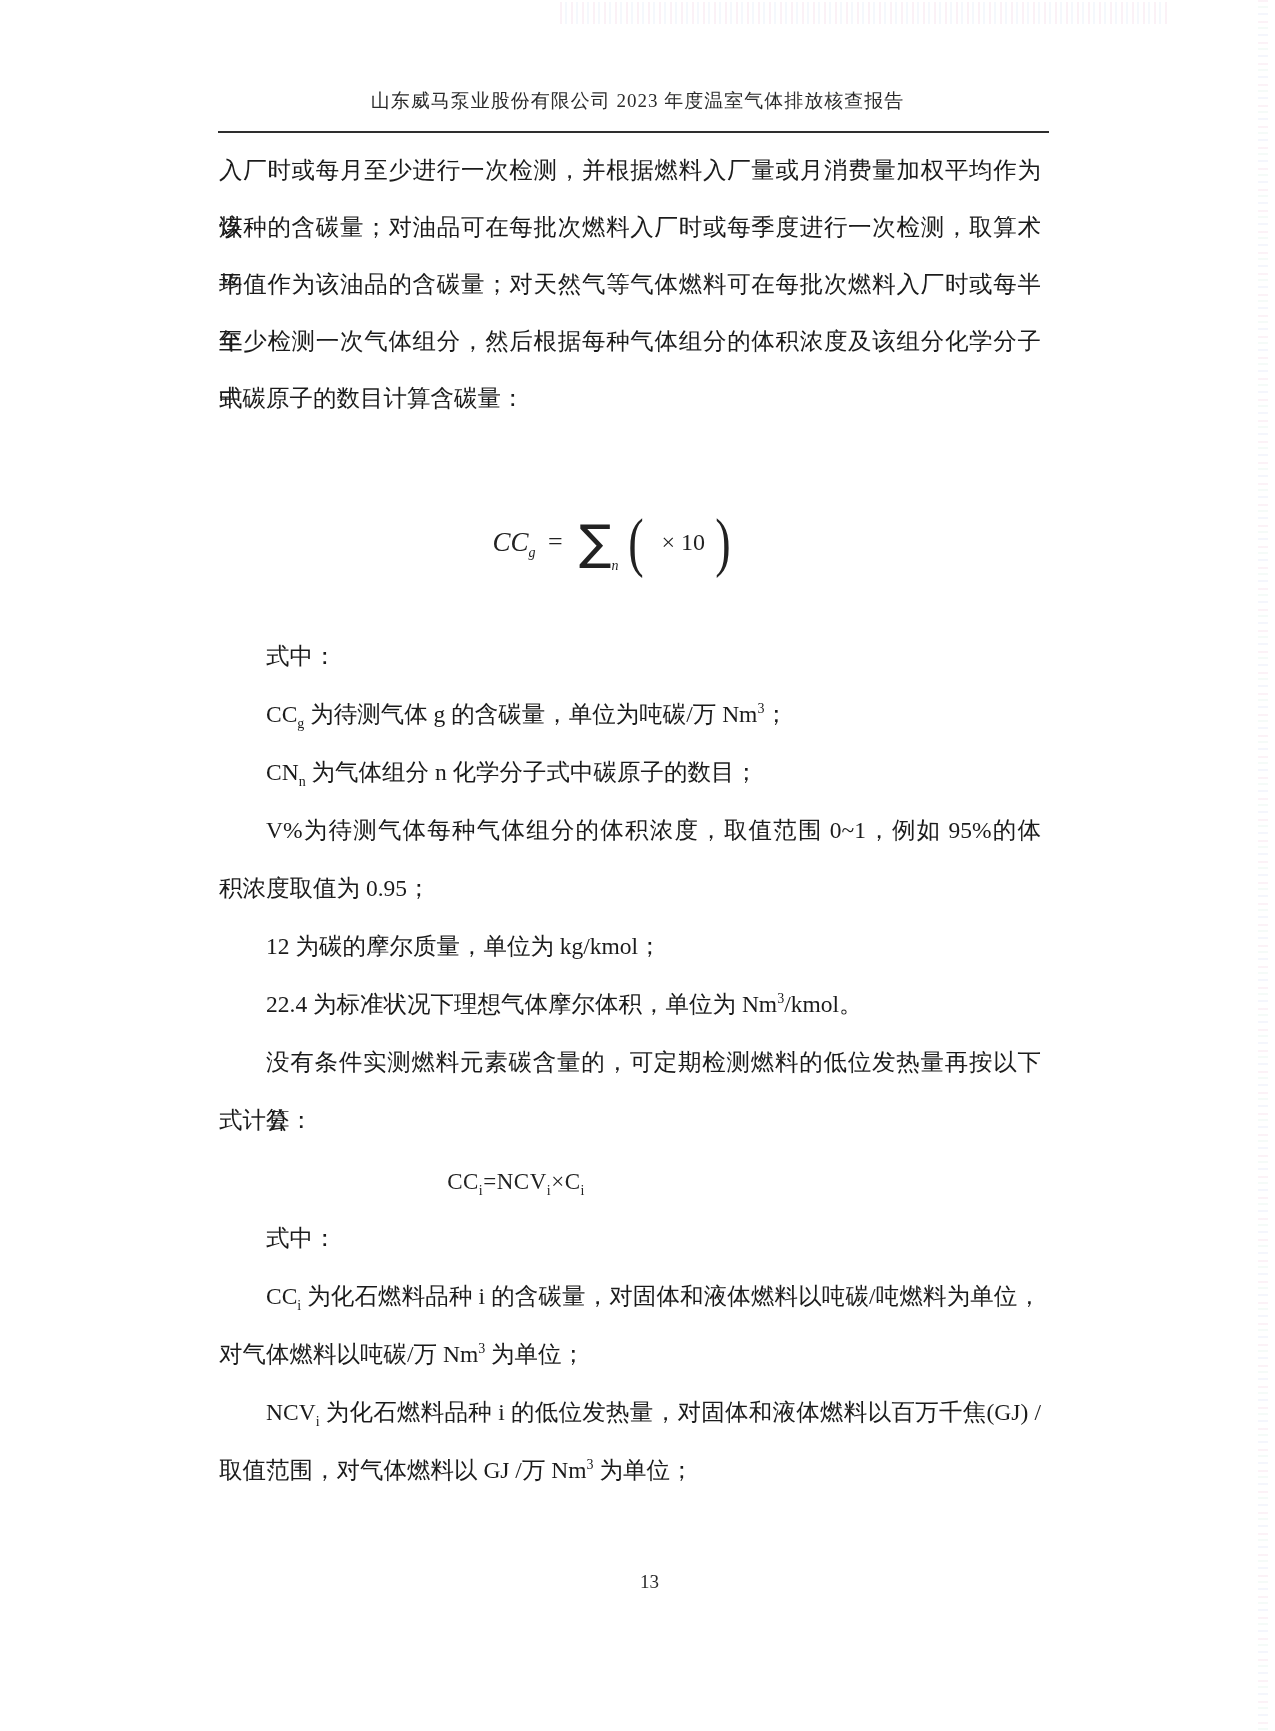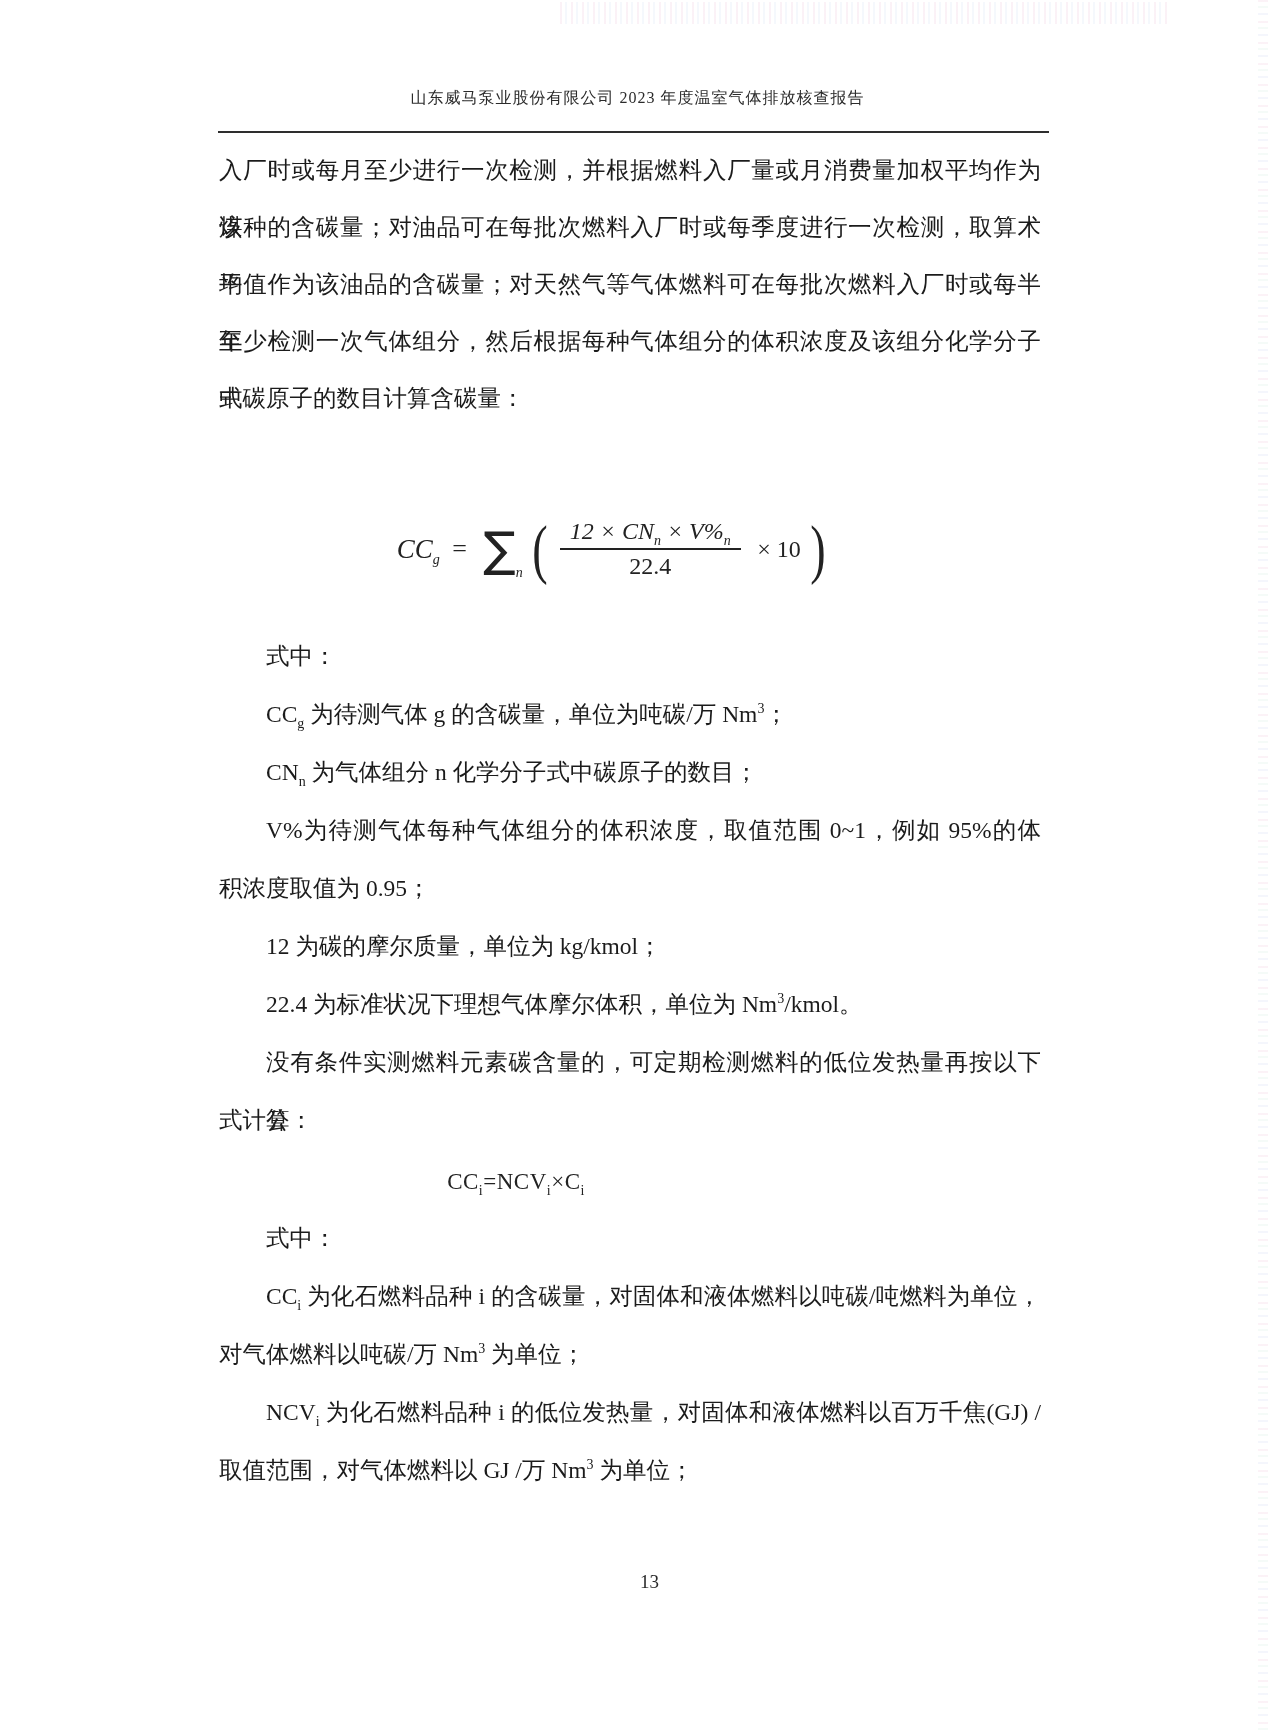--- a/index.html
+++ b/index.html
@@ -21,21 +21,21 @@
     position:absolute;left:1258px;top:0;width:10px;height:1731px;
     background:repeating-linear-gradient(180deg,
       rgba(214,120,170,.16) 0 2px, transparent 2px 6px,
       rgba(120,190,160,.13) 6px 8px, transparent 8px 13px,
       rgba(130,150,220,.15) 13px 15px, transparent 15px 21px);
     opacity:.6;filter:blur(.3px);
   }
   
   .header{
     position:absolute;top:88px;left:0;width:1275px;
-    text-align:center;font-size:16px;letter-spacing:1px;color:#2b2b2b;
+    text-align:center;font-size:19px;letter-spacing:1px;color:#2b2b2b;
   }
   .header-rule{
     position:absolute;top:131px;left:218px;width:831px;height:0;
     border-top:2px solid #2e2e2e;
   }
   
   .section{position:absolute;left:219px;width:822px;font-size:23.5px;}
   #sec-a{top:142px;}
   #sec-a .tl{line-height:57px;height:57px;}
   #sec-b{top:627px;}
@@ -93,24 +93,20 @@
     <div class="tl just"><span>至少检测一次气体组分，然后根据每种气体组分的体积浓度及该组分化学分子式</span></div>
     <div class="tl"><span>中碳原子的数目计算含碳量：</span></div>
   </div>
 
 <div class="formula1-wrap">
   <span class="formula1">
     <span class="f-lhs"><span>CC</span><sub>g</sub></span>
     <span class="f-eq">=</span>
     <span class="f-sigma"><span class="sigma-glyph">∑</span><sub class="sigma-sub">n</sub></span>
     <span class="f-paren">(</span>
-    <span class="f-frac">
-      <span class="f-num"><span>12 × CN</span><sub>n</sub><span> × V%</span><sub>n</sub></span>
-      <span class="f-den">22.4</span>
-    </span>
     <span class="f-mult">× 10</span>
     <span class="f-paren">)</span>
   </span>
 </div>
 
 <div class="section" id="sec-b">
     <div class="tl ind"><span>式中：</span></div>
     <div class="tl ind"><span>CC</span><sub>g</sub><span> 为待测气体 g 的含碳量，单位为吨碳/万 Nm</span><sup>3</sup><span>；</span></div>
     <div class="tl ind"><span>CN</span><sub>n</sub><span> 为气体组分  n  化学分子式中碳原子的数目；</span></div>
     <div class="tl ind just"><span>V%为待测气体每种气体组分的体积浓度，取值范围 0~1，例如 95%的体</span></div>

